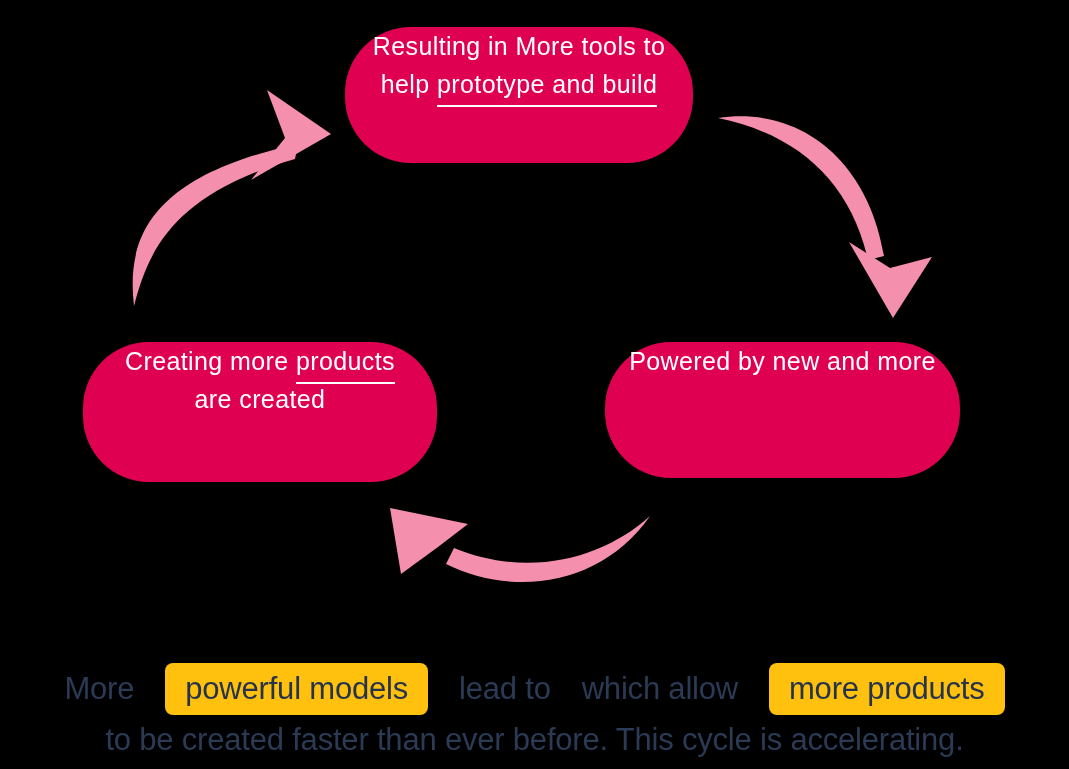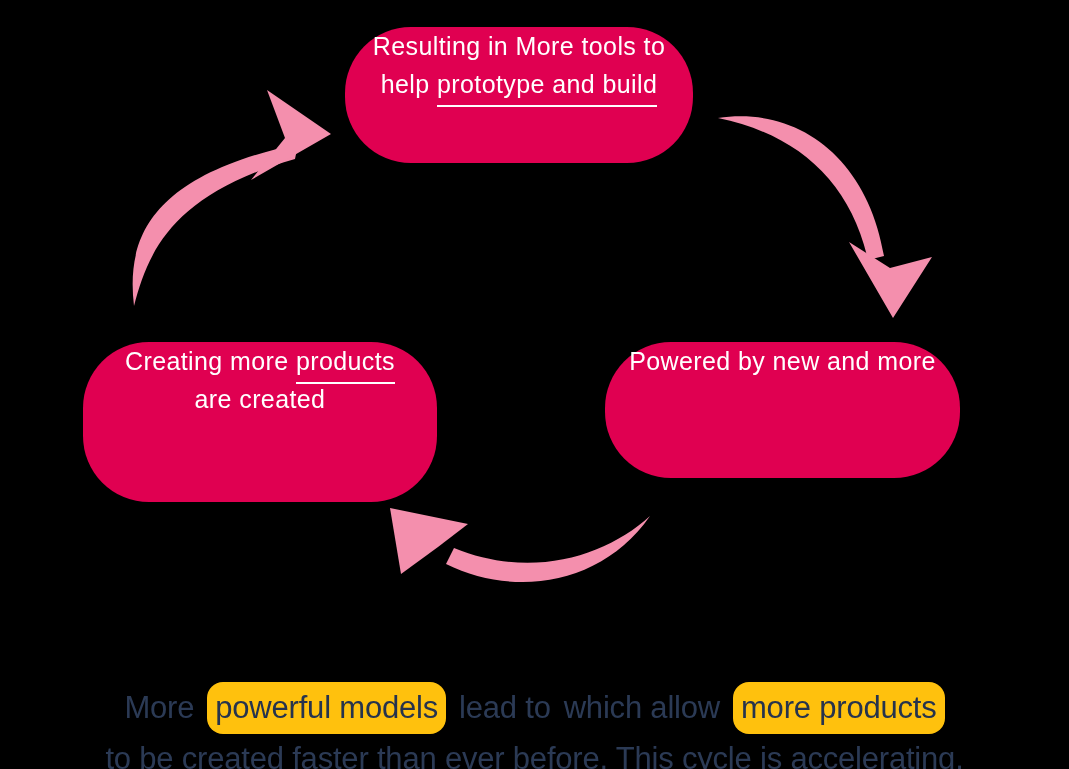--- a/index.html
+++ b/index.html
@@ -7,32 +7,32 @@
     position:relative; width:1069px; height:769px; background:#000;
     overflow:hidden; font-family:"Liberation Sans", sans-serif;
   }
   .arrows { position:absolute; left:0; top:0; width:1069px; height:769px; }
   .node {
     position:absolute; background:#E00051; color:#FFFFFF; border-radius:66px;
     display:flex; flex-direction:column; align-items:center; 
     text-align:center; font-size:25px; line-height:38px; letter-spacing:0.4px;
   }
   .node-top   { left:345px; top:27px;  width:348px; height:136px; }
-  .node-left  { left:83px;  top:342px; width:354px; height:160px; }
+  .node-left  { left:83px;  top:342px; width:354px; height:140px; }
   .node-right { left:605px; top:342px; width:355px; height:136px;gap:14px; }
   .u { border-bottom:2.5px solid #FFFFFF; padding-bottom:7px; }
   .caption {
     position:absolute; left:0; right:0; top:663px;
     display:flex; flex-direction:column; align-items:center; gap:7px;
     color:#2B3A55; font-size:31px; letter-spacing:-0.2px;
   }
-  .cap-line1 { display:flex; align-items:center; gap:13px;margin-top:19px; }
+  .cap-line1 { display:flex; align-items:center; gap:31px; }
   .chip {
-    background:#FFC10D; color:#26334D; border-radius:16px;
-    padding:8px 8px; display:inline-block;
+    background:#FFC10D; color:#26334D; border-radius:8px;
+    padding:8px 20px; display:inline-block;
   }
   .cap-line2 { text-align:right; }
 </style>
 </head>
 <body>
 
 <div class="canvas">
 
   <svg class="arrows" viewBox="0 0 1069 769" xmlns="http://www.w3.org/2000/svg" aria-hidden="true">
 

